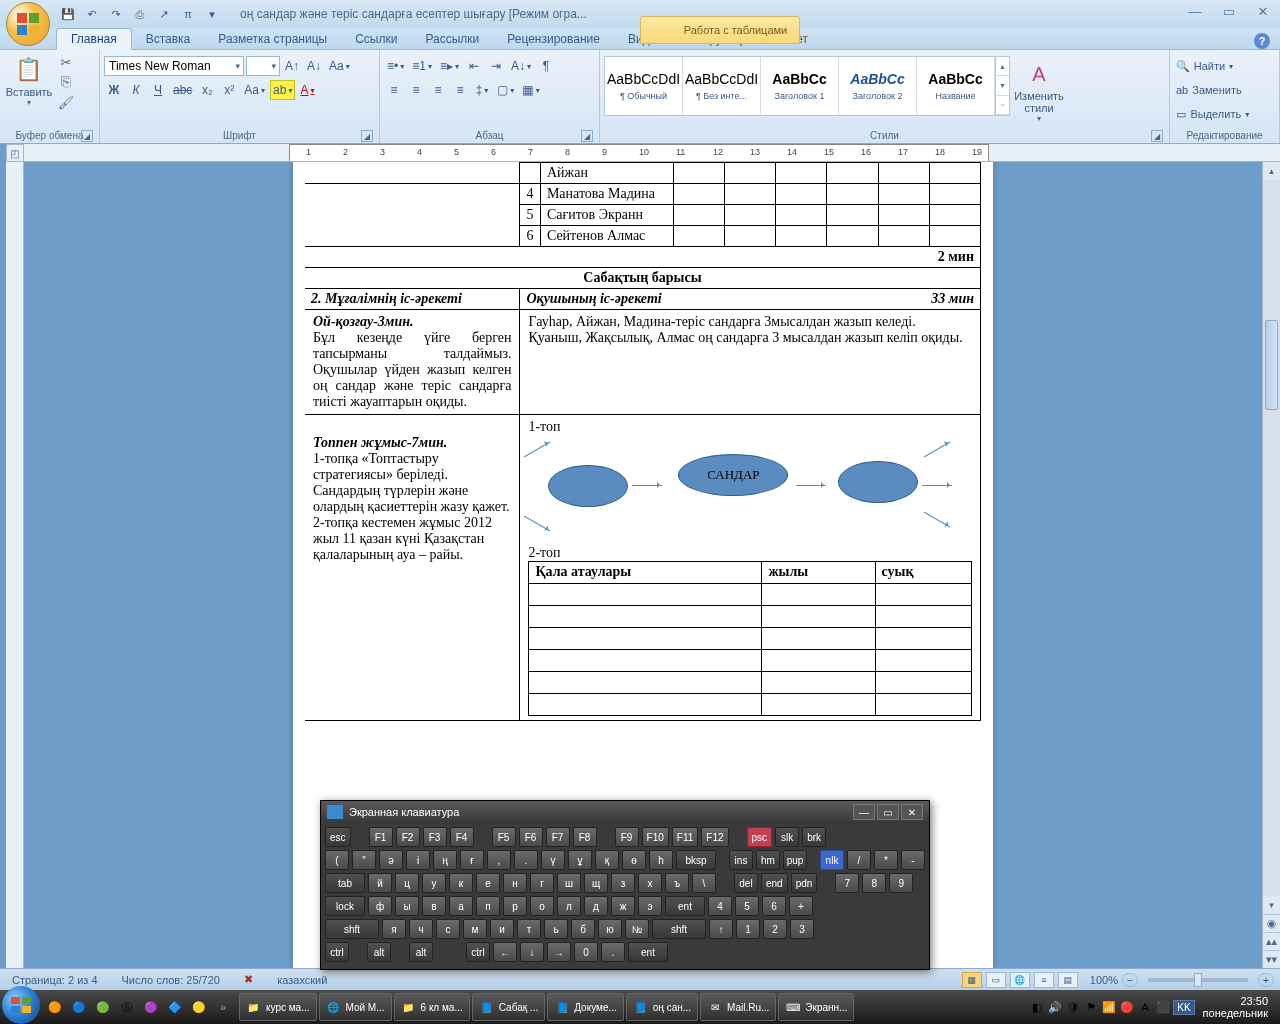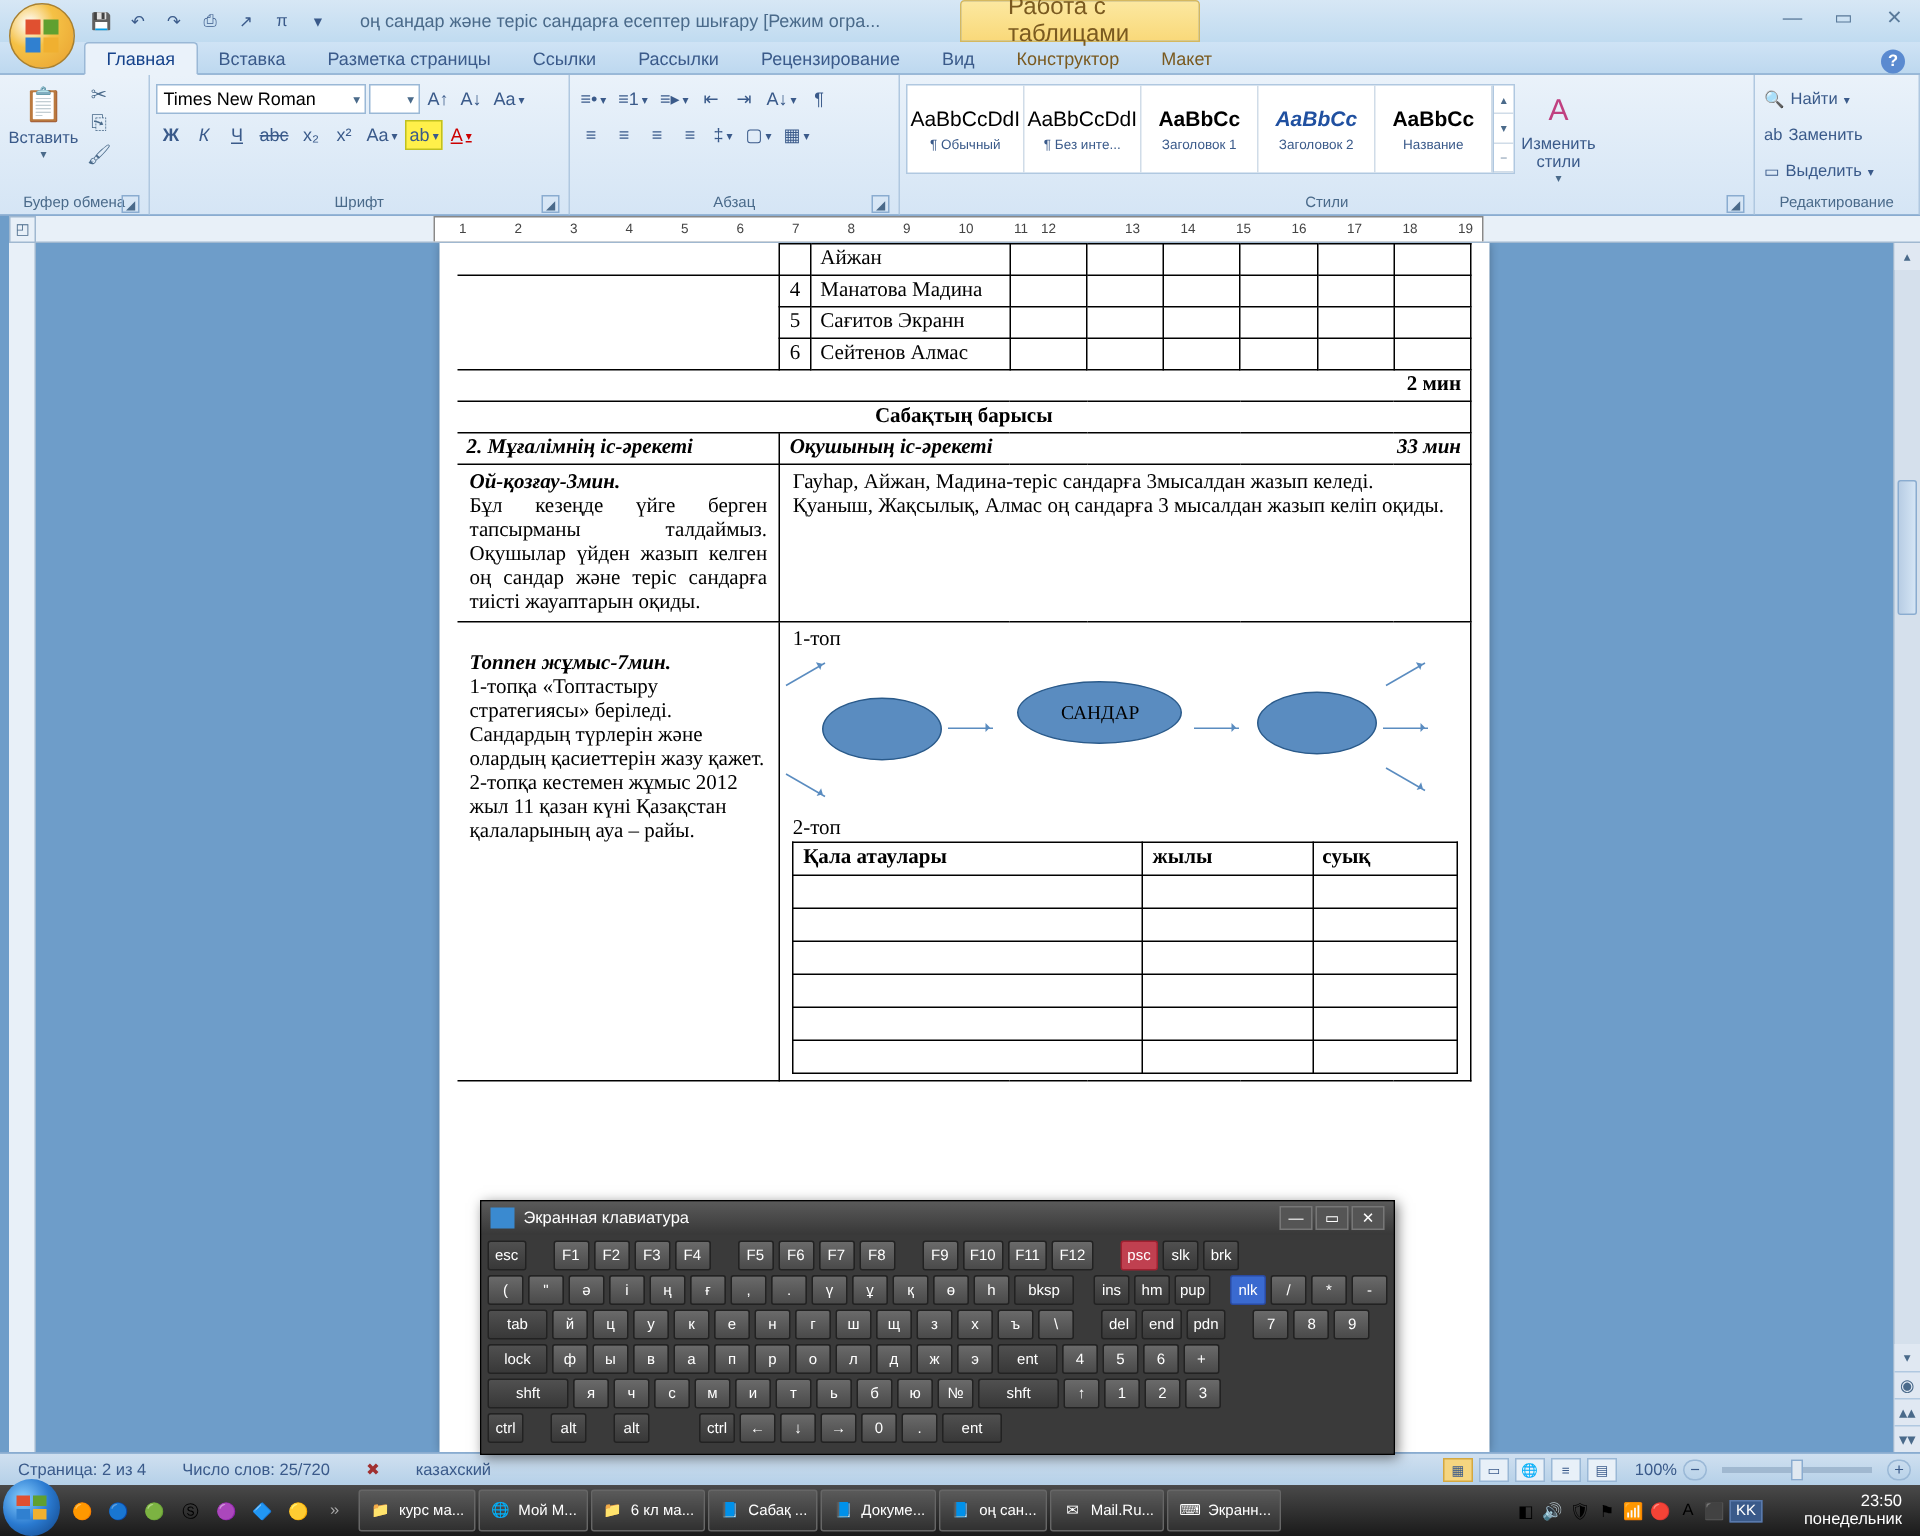--- a/index.html
+++ b/index.html
@@ -8,21 +8,21 @@
 
 .titlebar { height: 28px; background: linear-gradient(#d7e7f5,#c0dbf0); display: flex; align-items: center; padding-left: 4px; position: relative; }
 .office-btn { width: 44px; height: 44px; border-radius: 50%; background: radial-gradient(circle at 30% 30%,#fff,#f5c145 40%,#e8a030); border: 1px solid #a88030; position: absolute; top: 2px; left: 6px; z-index: 10; display:flex; align-items:center; justify-content:center; font-weight:bold; color:#c05020;}
 .qat { margin-left: 56px; display: flex; gap: 8px; align-items: center; }
 .qat-icon { width: 16px; height: 16px; display:inline-flex; align-items:center; justify-content:center; color:#3a5a8a; }
 .title-text { margin-left: 20px; color: #4a6a8a; font-size: 12px; }
 .win-controls { position: absolute; right: 6px; top: 2px; display: flex; gap: 12px; }
 .win-controls span { width: 22px; height: 18px; display:flex; align-items:center; justify-content:center; color:#5a7a9a; font-size:13px; }
 
 
-.context-tab { position: absolute; left: 640px; top: 0; width: 160px; height: 28px; background: linear-gradient(#fce8a0,#f9d97a); border:1px solid #d4b860; display:flex; align-items:center; justify-content:center; color:#7a5a20; font-size:16px; border-radius:3px 3px 0 0;padding-left:31px;}
+.context-tab { position: absolute; left: 640px; top: 16px; width: 160px; height: 28px; background: linear-gradient(#fce8a0,#f9d97a); border:1px solid #d4b860; display:flex; align-items:center; justify-content:center; color:#7a5a20; font-size:11px; border-radius:3px 3px 0 0;padding-left:31px;}
 
 
 .tabs-row { height: 22px; background: linear-gradient(#cfe3f5,#bdd8ef); display: flex; align-items: flex-end; padding-left: 56px; border-bottom:1px solid #9ab8d6;}
 .tab { padding: 3px 14px; color: #3a5a8a; cursor: pointer; font-size:12px;}
 .tab.active { background: #eaf2fa; border: 1px solid #9ab8d6; border-bottom: 1px solid #eaf2fa; border-radius: 3px 3px 0 0; color:#15428b; margin-bottom:-1px;}
 .tab.context { color:#7a5a20; }
 .help-icon { margin-left: auto; margin-right: 10px; width:16px; height:16px; border-radius:50%; background:#5a8ad0; color:#fff; display:flex; align-items:center; justify-content:center; font-size:11px; font-weight:bold;}
 
 
 .ribbon { height: 94px; background: linear-gradient(#eaf2fa,#d5e5f5); border-bottom: 1px solid #8aacd0; display: flex; }
@@ -110,21 +110,21 @@
 .taskbar { position:absolute; bottom:0; left:0; right:0; height:34px; background:linear-gradient(#4a4a4a,#1a1a1a); display:flex; align-items:center; z-index:100; padding-left:2px;}
 .start-orb { width:38px; height:38px; border-radius:50%; background:radial-gradient(circle at 35% 35%,#8ad0ff,#2a7ad0 50%,#104080); display:flex; align-items:center; justify-content:center; margin-top:-4px;}
 .win-flag { width:20px; height:16px; position:relative;}
 .win-flag span { position:absolute; width:9px; height:7px;}
 .tb-item { height:28px; margin:0 1px; padding:0 6px; background:linear-gradient(#5a5a5a,#303030); border:1px solid #666; border-radius:2px; display:flex; align-items:center; gap:4px; color:#fff; font-size:10px; max-width:90px; overflow:hidden; white-space:nowrap;}
 .tb-item .tic { width:16px; height:16px; display:flex; align-items:center; justify-content:center;}
 .tb-ql { display:flex; gap:2px; margin:0 4px;}
 .tb-ql .qi { width:22px; height:24px; display:flex; align-items:center; justify-content:center;}
 .tray { margin-left:auto; display:flex; align-items:center; gap:2px; padding-right:6px;}
 .tray .ti { width:16px; height:16px; display:flex; align-items:center; justify-content:center; font-size:11px;}
-.clock { color:#fff; font-size:11px; text-align:right; line-height:1.1; padding:0 6px;margin-left:20px;}
+.clock { color:#fff; font-size:11px; text-align:right; line-height:1.1; padding:0 6px;}
 .lang { background:#3a5a8a; color:#fff; padding:1px 3px; font-size:10px; border:1px solid #5a7aac;}
 
 
 .app-frame { position:absolute; top:0; left:0; right:0; bottom:34px; }
 
 svg { display:block; }
 </style>
 </head>
 <body>
 
@@ -308,21 +308,21 @@
         <div class="ruler-num" style="left: 319px;">2</div>
         <div class="ruler-num" style="left: 356px;">3</div>
         <div class="ruler-num" style="left: 393px;">4</div>
         <div class="ruler-num" style="left: 430px;">5</div>
         <div class="ruler-num" style="left: 467px;">6</div>
         <div class="ruler-num" style="left: 504px;">7</div>
         <div class="ruler-num" style="left: 541px;">8</div>
         <div class="ruler-num" style="left: 578px;">9</div>
         <div class="ruler-num" style="left: 615px;">10</div>
         <div class="ruler-num" style="left: 652px;">11</div>
-        <div class="ruler-num" style="left: 670px;">12</div>
+        <div class="ruler-num" style="left: 689px;">12</div>
         <div class="ruler-num" style="left: 726px;">13</div>
         <div class="ruler-num" style="left: 763px;">14</div>
         <div class="ruler-num" style="left: 800px;">15</div>
         <div class="ruler-num" style="left: 837px;">16</div>
         <div class="ruler-num" style="left: 874px;">17</div>
         <div class="ruler-num" style="left: 911px;">18</div>
         <div class="ruler-num" style="left: 948px;">19</div>
       </div>
 </div>
 <div style="position:absolute;left:6px;top:144px;width:18px;height:18px;background:#e8f0f8;border:1px solid #a0b8d0;display:flex;align-items:center;justify-content:center;font-size:10px;color:#4a6a8a">◰</div>

